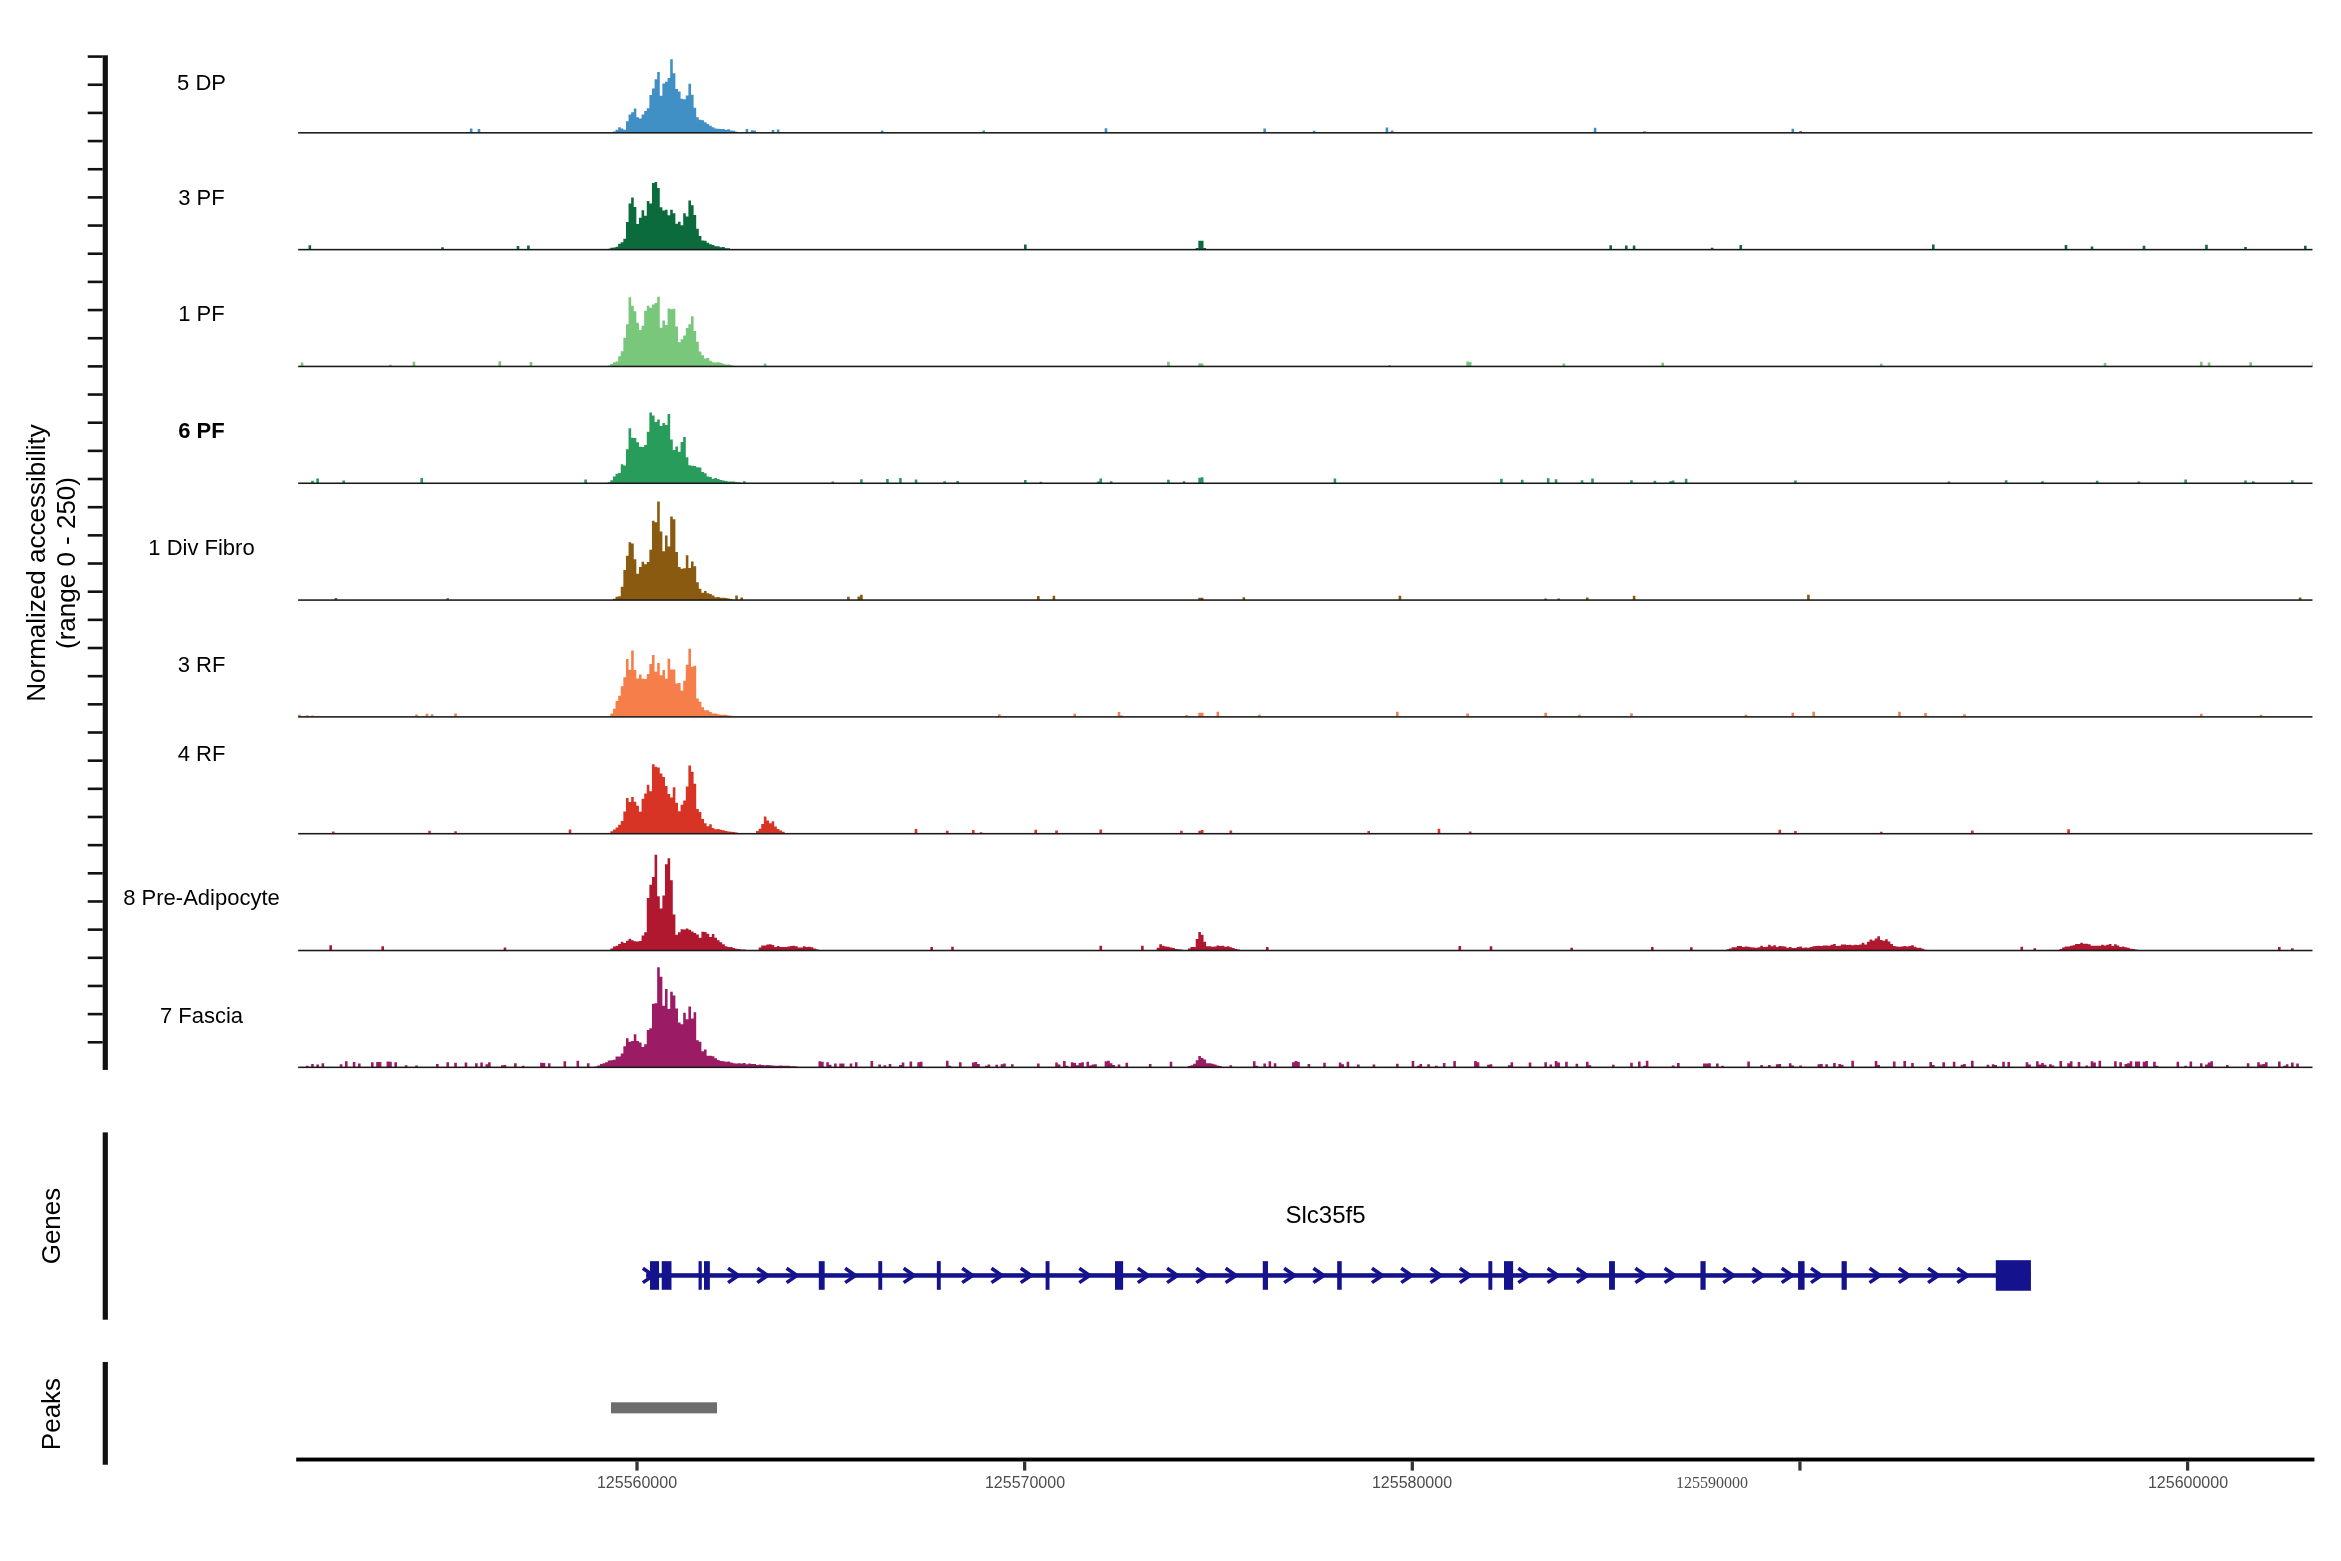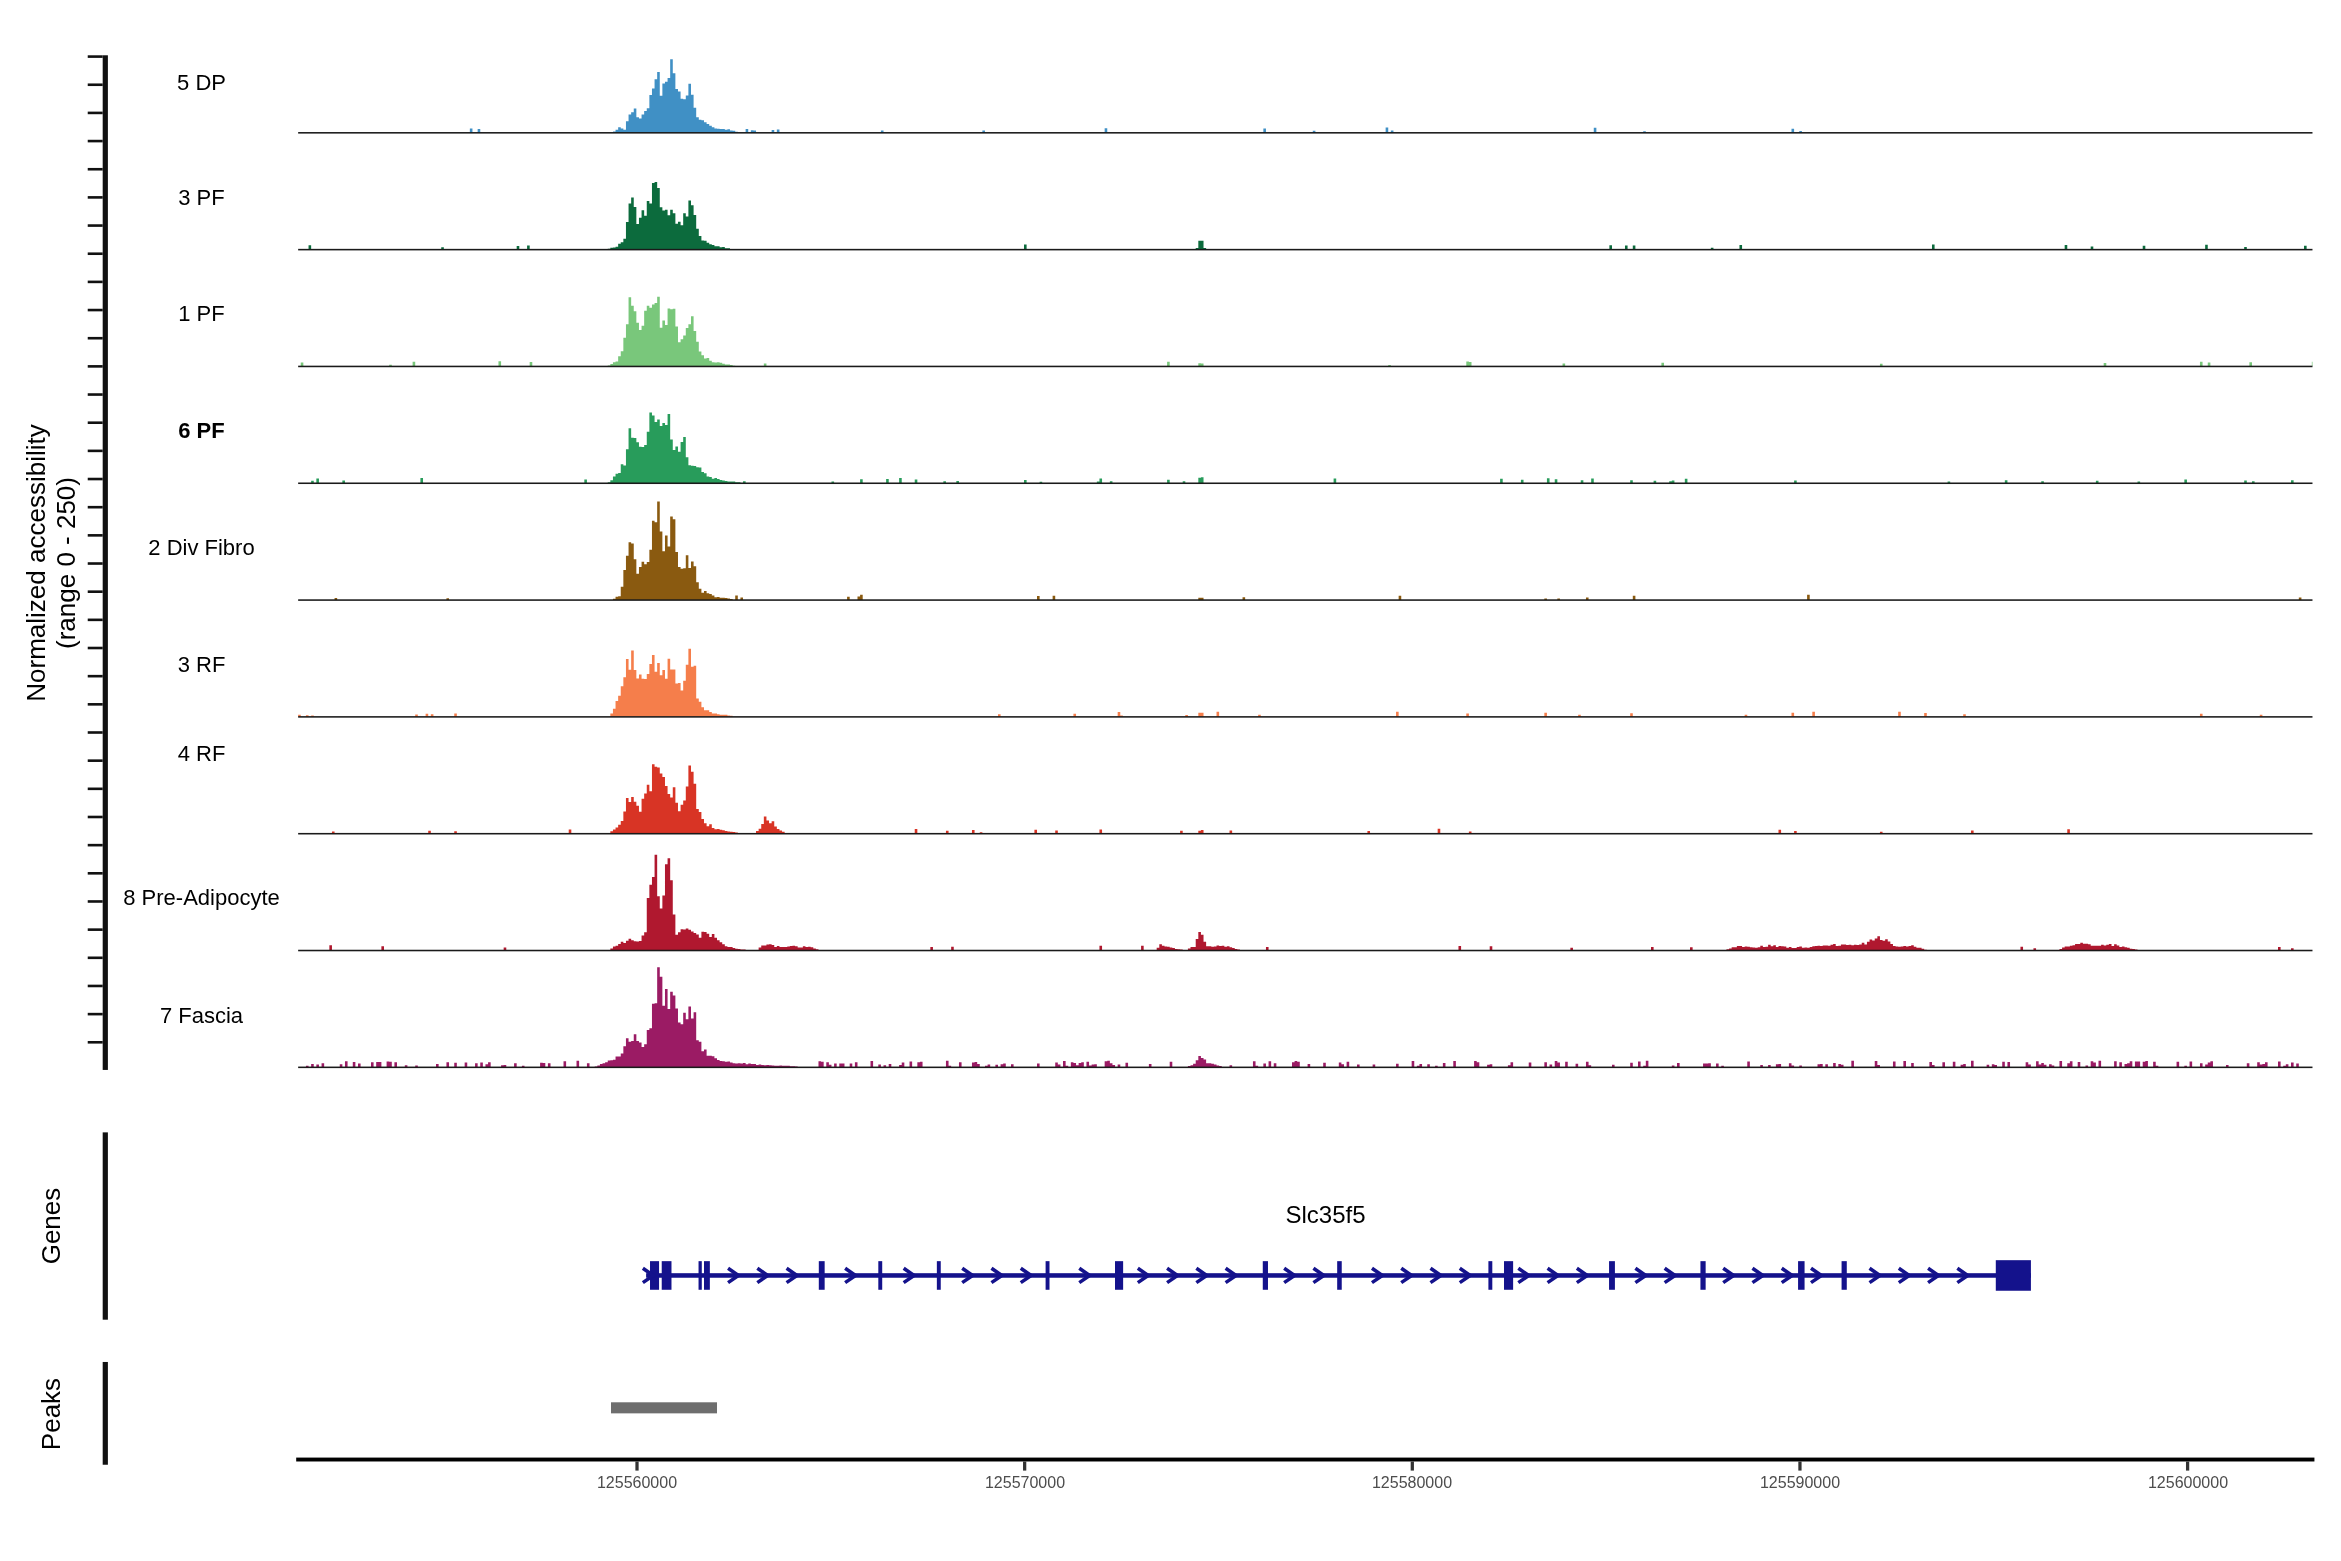--- a/index.html
+++ b/index.html
@@ -141,31 +141,31 @@
 
   <div class="lbl rot ylab" style="left:51px;top:563px;">
     <span style="display:block">Normalized accessibility</span>
     <span style="display:block">(range 0 - 250)</span>
   </div>
 
   <div class="lbl track-label" style="top: 70px;">5 DP</div>
   <div class="lbl track-label" style="top: 185px;">3 PF</div>
   <div class="lbl track-label" style="top: 301px;">1 PF</div>
   <div class="lbl track-label" style="top: 418px; font-weight: bold;">6 PF</div>
-  <div class="lbl track-label" style="top: 535px;">2 Div Fibro</div>
+  <div class="lbl track-label" style="top: 535px;">1 Div Fibro</div>
   <div class="lbl track-label" style="top: 652px;">3 RF</div>
   <div class="lbl track-label" style="top: 741px;">4 RF</div>
   <div class="lbl track-label" style="top: 885px;">8 Pre-Adipocyte</div>
   <div class="lbl track-label" style="top: 1003px;">7 Fascia</div>
 
   <div class="lbl rot seclab" style="left:51px;top:1226px;font-size:26px;">Genes</div>
   <div class="lbl rot seclab" style="left:51px;top:1414px;font-size:26px;">Peaks</div>
 
   <div class="lbl gene-name" style="top: 1201px; left: 1163px;">Slc35f5</div>
 
   <div class="lbl tick-label" style="left: 533px; top: 1474px;">125560000</div>
   <div class="lbl tick-label" style="left: 921px; top: 1474px;">125570000</div>
   <div class="lbl tick-label" style="left: 1308px; top: 1474px;">125580000</div>
-  <div class="lbl tick-label" style="left: 1696px; top: 1474px;">125590000</div>
+  <div class="lbl tick-label" style="left: 1608px; top: 1474px; font-family: Liberation Serif, serif;">125590000</div>
   <div class="lbl tick-label" style="left: 2084px; top: 1474px;">125600000</div>
 
 </div>
 
 
 </body></html>

